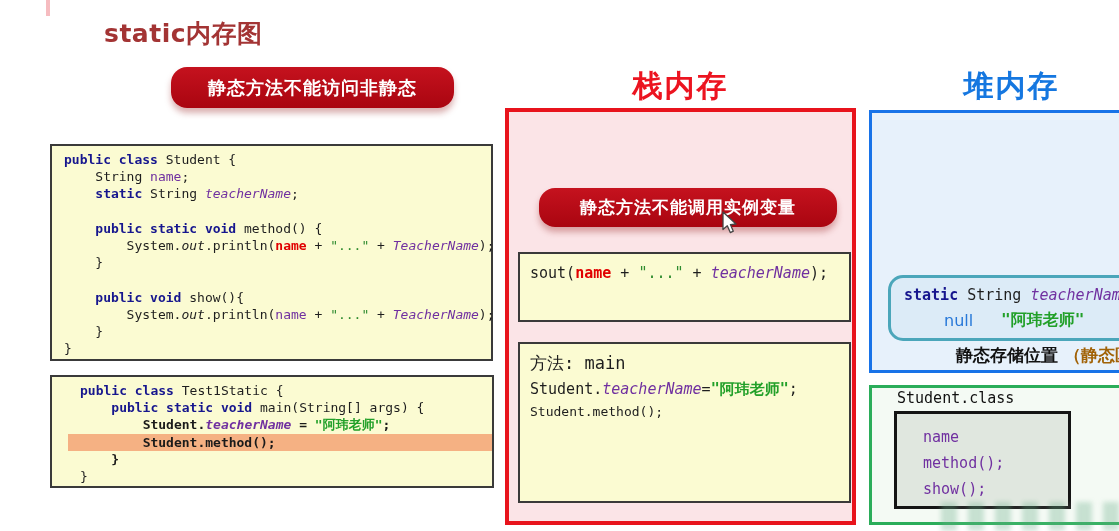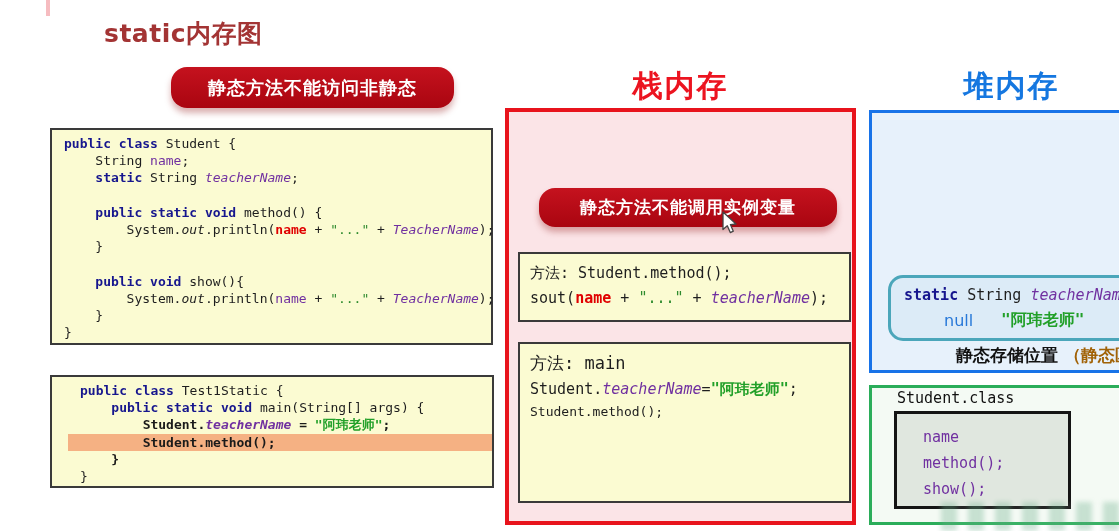--- a/index.html
+++ b/index.html
@@ -29,21 +29,21 @@
   #stack-box{left:459px;top:108px;width:351px;height:417px;border:4px solid #e8131c;
              background:#fbe4e7;box-sizing:border-box;}
   #heap-box{left:823px;top:110px;width:285px;height:263px;border:3px solid #1873e8;
             background:#e7f1fb;box-sizing:border-box;}
   #method-box{left:823px;top:385px;width:285px;height:140px;border:3px solid #2bad5a;
               background:#f4faf4;box-sizing:border-box;}
 
   
   .codebox{background:#fbfbd2;border:2px solid #3a3a3a;box-sizing:border-box;
            font-family:"DejaVu Sans Mono","Liberation Mono",monospace;color:#1e1e1e;}
-  #code-student{left:4px;top:128px;width:443px;height:217px;font-size:13px;padding:5px 12px 0 12px;}
+  #code-student{left:4px;top:144px;width:443px;height:217px;font-size:13px;padding:5px 12px 0 12px;}
   #code-student .code-line{line-height:17.2px;white-space:pre;}
   #code-test{left:4px;top:375px;width:444px;height:113px;font-size:13px;padding:5px 0 0 16px;}
   #code-test .code-line{line-height:17.2px;white-space:pre;padding-left:12px;}
   #code-test .code-line.hl{background:#f5b183;}
 
   .stack-frame{background:#fbfbd2;border:2px solid #3a3a3a;box-sizing:border-box;
                font-family:"DejaVu Sans Mono","Liberation Mono",monospace;color:#1e1e1e;}
   #frame-method{left:472px;top:252px;width:333px;height:70px;font-size:15px;padding:7px 0 0 10px;}
   #frame-method .code-line{line-height:25px;white-space:pre;}
   #frame-main{left:472px;top:342px;width:333px;height:161px;font-size:15px;padding:6px 0 0 10px;}
@@ -125,21 +125,20 @@
       <div class="code-line"><span class="tok-b">    }</span></div>
       <div class="code-line"><span class="tok-pl">}</span></div>
     </div>
 
   <div class="abs mem-title" id="stack-title">栈内存</div>
   <div class="abs" id="stack-box"></div>
 
   <div class="abs badge" id="badge-stack">静态方法不能调用实例变量</div>
 
   <div class="abs stack-frame" id="frame-method">
-      <div class="code-line"><span class="tok-pl">方法: Student.method();</span></div>
       <div class="code-line"><span class="tok-pl">sout(</span><span class="tok-red">name</span><span class="tok-pl"> + </span><span class="tok-str">"..."</span><span class="tok-pl"> + </span><span class="tok-fldi">teacherName</span><span class="tok-pl">);</span></div>
     </div>
 
   <div class="abs stack-frame" id="frame-main">
       <div class="code-line big"><span class="tok-pl">方法: main</span></div>
       <div class="code-line"><span class="tok-pl">Student.</span><span class="tok-fldi">teacherName</span><span class="tok-pl">=</span><span class="tok-strb">"阿玮老师"</span><span class="tok-pl">;</span></div>
       <div class="code-line small"><span class="tok-pl">Student.method();</span></div>
     </div>
 
   <div class="abs mem-title" id="heap-title">堆内存</div>

